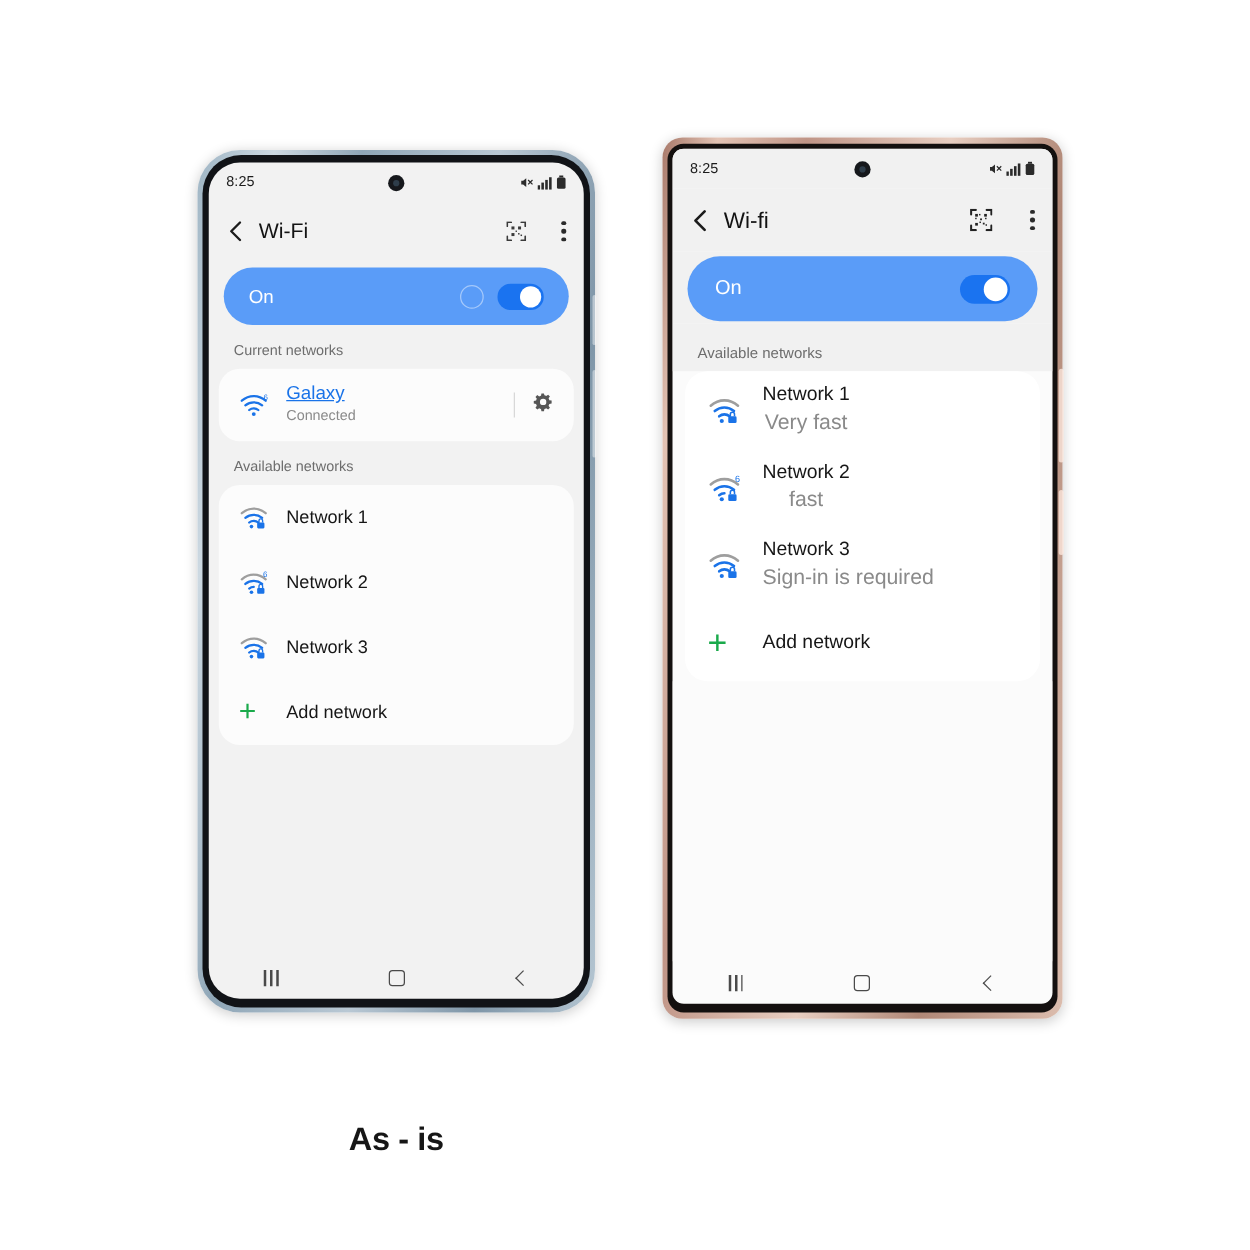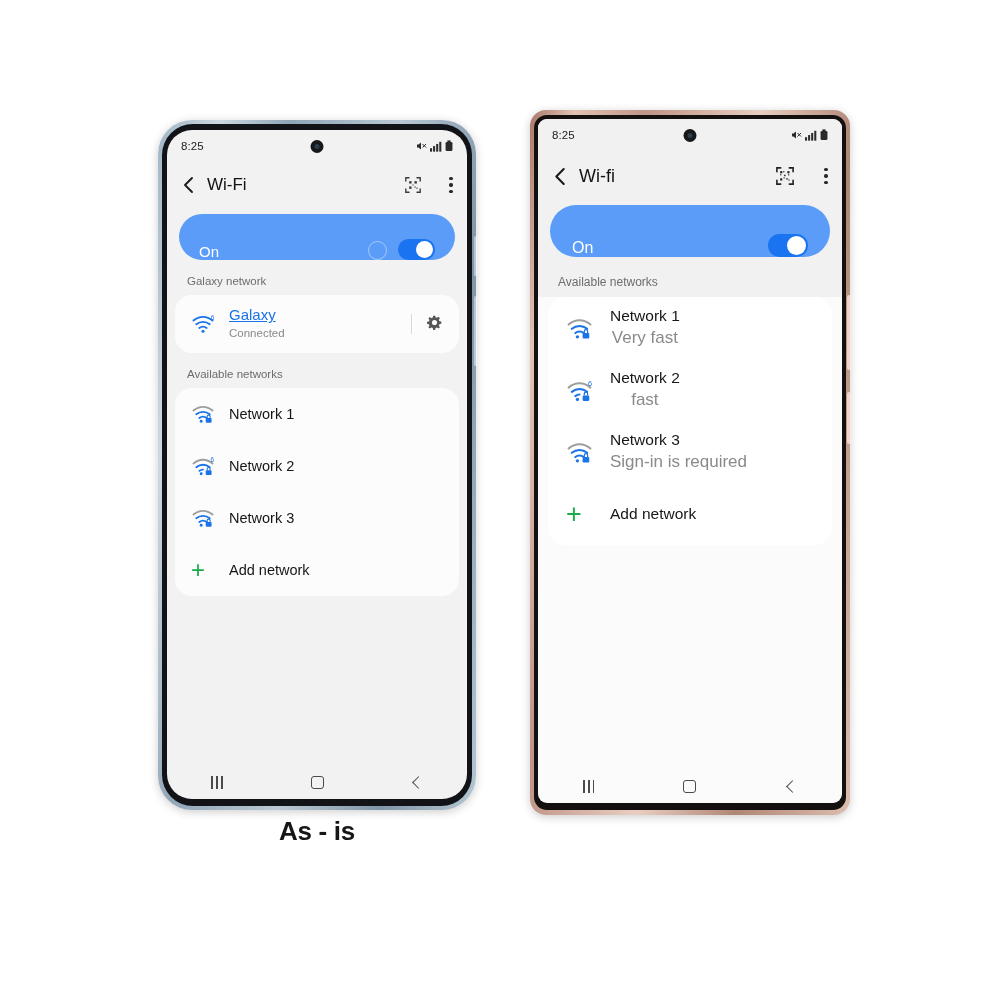--- a/index.html
+++ b/index.html
@@ -88,21 +88,21 @@
   .appbar .title { font-size: 17px; color: #131313; }
   .appbar .spacer { flex: 1; }
   .appbar .act { display: flex; align-items: center; justify-content: center; cursor: pointer; }
 
   .kebab { width: 4px; display: flex; flex-direction: column; gap: 3px; align-items: center; }
   .kebab i { width: 3.4px; height: 3.4px; border-radius: 50%; background: #2a2a2a; display: block; }
 
   
   .toggle-banner {
     margin: 6px 12px 0; height: 46px; border-radius: 26px;
-    display: flex; align-items: flex-end; padding: 0 20px;
+    display: flex; align-items: center; padding: 0 20px;
   }
   .toggle-banner .on-label { font-size: 15px; font-weight: 500; color: #fff; }
   .toggle-banner .spacer { flex: 1; }
   .spinner {
     width: 19px; height: 19px; border-radius: 50%;
     border: 1.6px solid rgba(255,255,255,.45);
     margin-right: 11px;
   }
   .switch {
     width: 37px; height: 21px; border-radius: 11px;
@@ -152,21 +152,21 @@
     width: 9px; height: 9px; border-left: 1.8px solid #4a4a4a; border-bottom: 1.8px solid #4a4a4a;
     transform: rotate(45deg); margin-left: 3px;
   }
 
   
   .caption {
     position: absolute; text-align: center;
     font-size: 26px; font-weight: bold; color: #161616;
     letter-spacing: -.3px;
   }
-  #caption-left { left: 158px; top: 816px; width: 318px; }
+  #caption-left { left: 158px; top: 896px; width: 318px; }
   #caption-right { left: 530px; top: 852px; width: 320px; }
 </style>
 </head>
 <body>
 
 <div class="stage">
 
   <div class="phone" id="phone-left">
     <div class="frame"></div>
     <div class="side-btn sb1"></div>
@@ -224,21 +224,21 @@
 
         <div class="toggle-banner" style="background:#5a9cf8">
           <span class="on-label">On</span>
           <span class="spacer"></span>
           <span class="spinner"></span>
           <span class="switch">
               <span class="knob"></span>
             </span>
         </div>
 
-        <div class="section-label">Galaxy network</div>
+        <div class="section-label">Current networks</div>
 
         <div class="card">
           <div class="row row-tall">
             <span class="ico">
               <svg width="24" height="20" viewBox="0 0 26 22">
                 <path d="M2.5 7.2C5.6 4.5 9.1 3.1 13 3.1s7.4 1.4 10.5 4.1" stroke="#1a73e8" stroke-width="2" fill="none" stroke-linecap="round"></path>
                 <path d="M5.6 11.3C7.8 9.5 10.3 8.6 13 8.6s5.2.9 7.4 2.7" stroke="#1a73e8" stroke-width="2" fill="none" stroke-linecap="round"></path>
                 <path d="M9 15.4c1.2-1 2.5-1.5 4-1.5s2.8.5 4 1.5" stroke="#1a73e8" stroke-width="2" fill="none" stroke-linecap="round"></path>
                 <circle cx="13" cy="19" r="1.7" fill="#1a73e8"></circle>
                 <text x="21.5" y="7" font-size="7" fill="#1a73e8" font-family="Liberation Sans, sans-serif">6</text>

